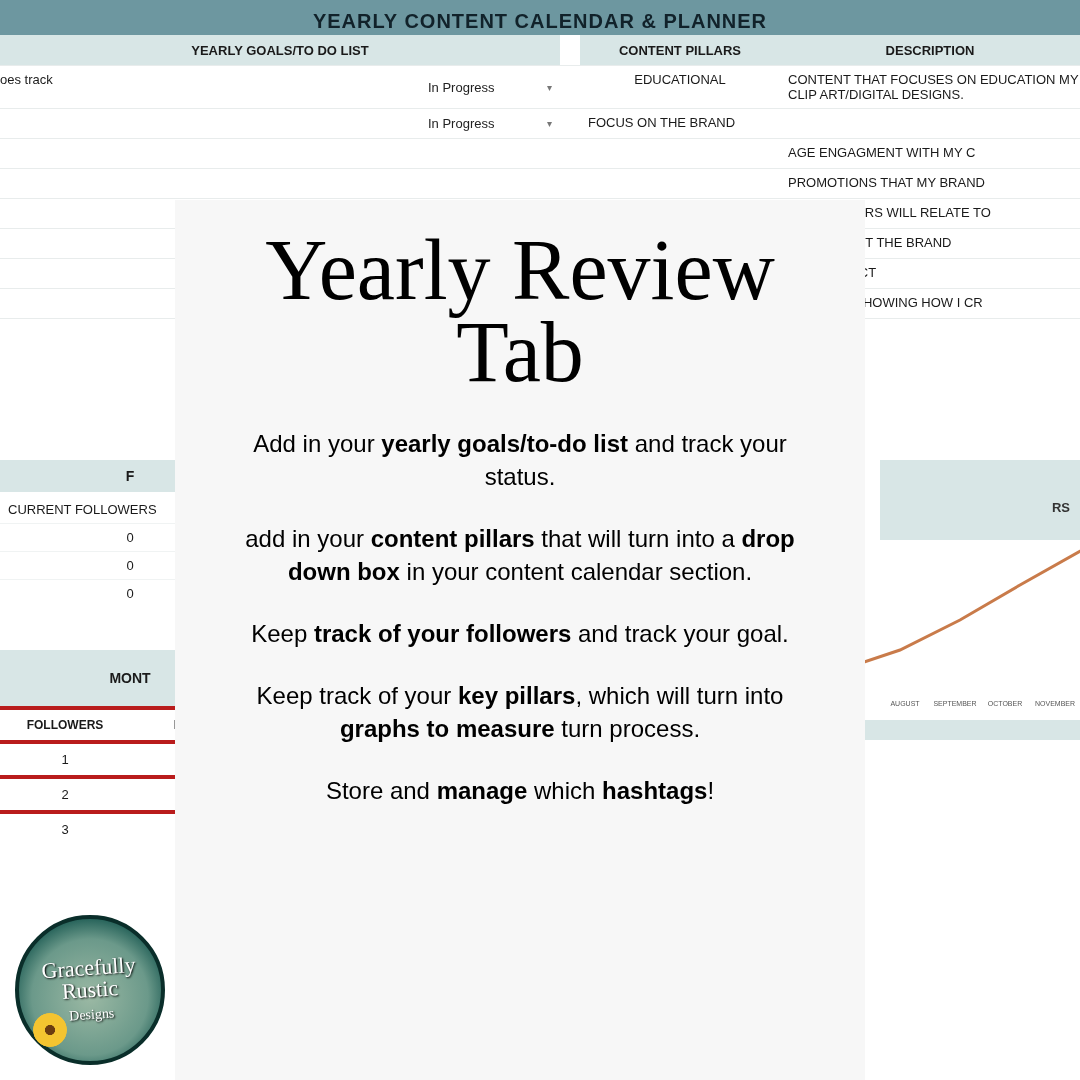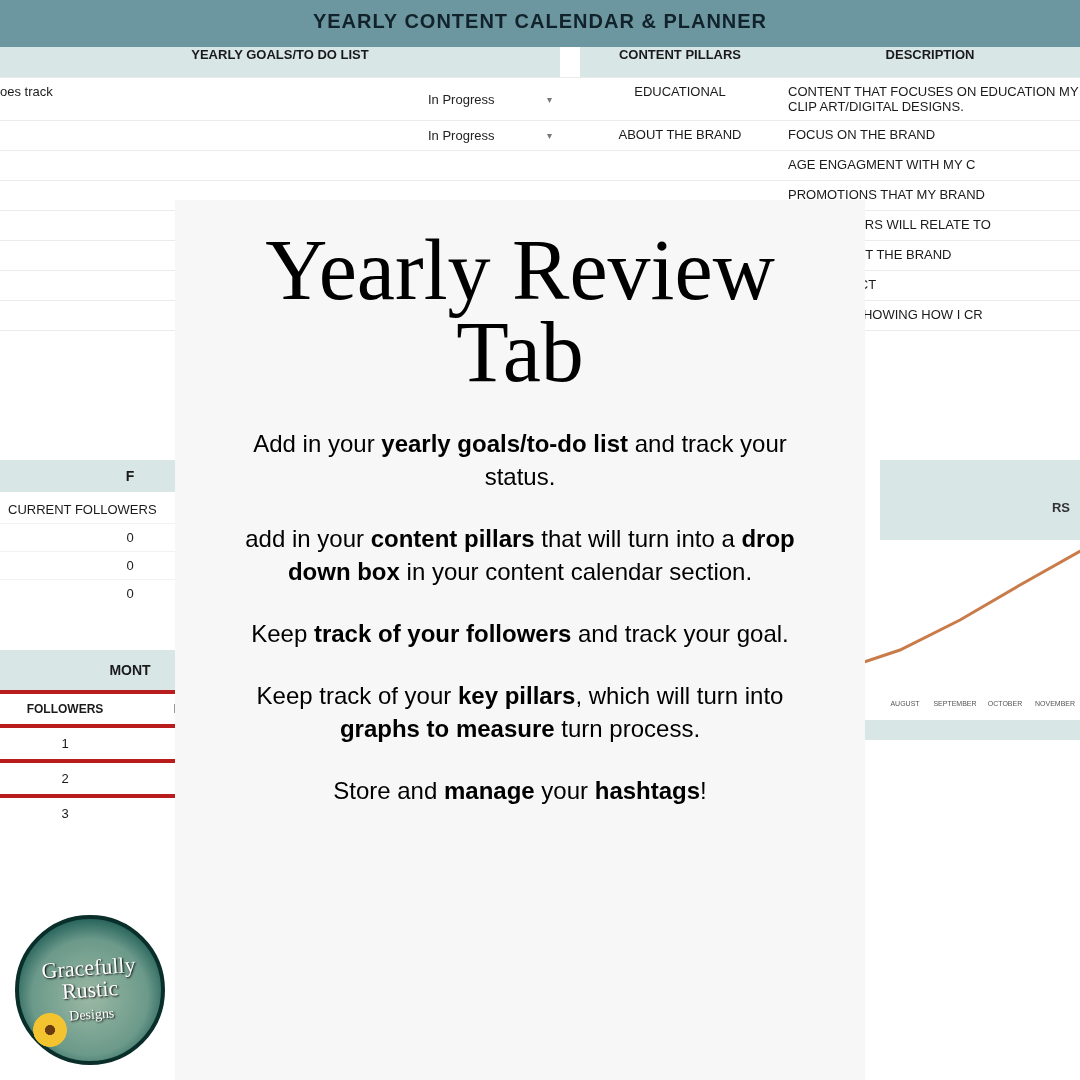--- a/index.html
+++ b/index.html
@@ -1,42 +1,42 @@
 <!DOCTYPE html>
 <html><head>
 <meta charset="utf-8">
 <style>
   * { box-sizing: border-box; margin: 0; padding: 0; }
   html, body { width: 1080px; height: 1080px; overflow: hidden; font-family: Arial, Helvetica, sans-serif; background: #fff; color: #1a1a1a; position: relative; }
 
   .spreadsheet-bg { position: absolute; inset: 0; }
 
-  .title-bar { background: #6d97a0; color: #11222a; text-align: center; font-weight: 700; font-size: 20px; letter-spacing: 1px; padding: 10px 0 14px; }
-
-  .header-row { display: flex; background: #d8e6e6; font-weight: 700; font-size: 13px; height: 30px; }
+  .title-bar { background: #6d97a0; color: #11222a; text-align: center; font-weight: 700; font-size: 20px; letter-spacing: 1px; padding: 10px 0 2px; }
+
+  .header-row { display: flex; background: #d8e6e6; font-weight: 700; font-size: 13px; height: 30px; align-items: center; }
   .hdr-goals { flex: 0 0 560px; text-align: center; }
   .hdr-gap   { flex: 0 0 20px; background: #fff; height: 100%; }
   .hdr-pillars { flex: 0 0 200px; text-align: center; }
   .hdr-desc { flex: 1; text-align: center; }
 
   .body-row { display: flex; border-top: 1px solid #e8ecec; font-size: 13px; min-height: 30px; align-items: stretch; }
   .goal-cell { flex: 0 0 420px; padding: 6px 8px 6px 0; white-space: nowrap; overflow: hidden; }
   .status-cell { flex: 0 0 140px; padding: 6px 8px; display: flex; align-items: center; justify-content: space-between; color: #222; }
   .status-caret { font-size: 10px; color: #777; }
   .gap-cell { flex: 0 0 20px; background: #fff; }
   .pillar-cell { flex: 0 0 200px; padding: 6px 8px; text-align: center; font-weight: 400; }
   .desc-cell { flex: 1; padding: 6px 8px; white-space: nowrap; overflow: hidden; }
 
   .followers-block { position: absolute; top: 460px; left: 0; width: 260px; }
   .fblock-title { background: #d8e6e6; font-weight: 700; font-size: 14px; padding: 8px 0; text-align: center; }
   .fblock-subhead { font-weight: 400; font-size: 13px; padding: 10px 8px 6px; }
   .fblock-row { text-align: center; font-size: 13px; padding: 6px 0; border-top: 1px solid #f0f3f3; }
 
   .monthly-block { position: absolute; top: 650px; left: 0; width: 260px; }
-  .monthly-title { background: #d8e6e6; font-weight: 700; font-size: 14px; padding: 12px 0; text-align: center; }
+  .monthly-title { background: #d8e6e6; font-weight: 700; font-size: 14px; padding: 20px 0; text-align: center; }
   .monthly-row { display: flex; border-top: 4px solid #b91c1c; }
   .monthly-cell { flex: 1; text-align: center; font-size: 12px; padding: 8px 4px; font-weight: 700; }
   .monthly-cell.val { font-weight: 400; font-size: 13px; }
 
   .right-chart-hint { position: absolute; top: 460px; right: 0; width: 200px; height: 80px; background: #d8e6e6; }
   .right-chart-label { position: absolute; top: 500px; right: 10px; font-weight: 700; font-size: 13px; color: #333; padding-left: 18px; }
   .chart-line { position: absolute; top: 540px; right: -20px; width: 260px; height: 140px; }
   .chart-months { position: absolute; top: 700px; right: 0; width: 250px; font-size: 7px; color: #555; display: flex; justify-content: space-between; }
   .chart-months span { flex: 1; text-align: center; }
   .right-strip { position: absolute; top: 720px; right: 0; width: 250px; height: 20px; background: #d8e6e6; }
@@ -115,21 +115,20 @@
         <div class="pillar-cell">EDUCATIONAL</div>
         <div class="desc-cell">CONTENT THAT FOCUSES ON EDUCATION MY CUST<br>CLIP ART/DIGITAL DESIGNS.</div>
       </div>
       <div class="body-row">
         <div class="goal-cell"></div>
         <div class="status-cell">
           <span>In Progress</span>
           <span class="status-caret">▾</span>
         </div>
         <div class="gap-cell"></div>
-        <div class="pillar-cell">ABOUT THE BRAND</div>
         <div class="desc-cell">FOCUS ON THE BRAND</div>
       </div>
       <div class="body-row">
         <div class="goal-cell"></div>
         <div class="status-cell"></div>
         <div class="gap-cell"></div>
         <div class="pillar-cell"></div>
         <div class="desc-cell">AGE ENGAGMENT WITH MY C</div>
       </div>
       <div class="body-row">
@@ -231,21 +230,21 @@
     <p>
       <span>add in your </span><b>content pillars</b><span> that will turn into a </span><b>drop down box</b><span> in your content calendar section.</span>
     </p>
     <p>
       <span>Keep </span><b>track of your followers</b><span> and track your goal.</span>
     </p>
     <p>
       <span>Keep track of your </span><b>key pillars</b><span>, which will turn into </span><b>graphs to measure</b><span> turn process.</span>
     </p>
     <p>
-      <span>Store and </span><b>manage</b><span> your </span><b>hashtags</b><span>!</span>
+      <span>Store and </span><b>manage</b><span> which </span><b>hashtags</b><span>!</span>
     </p>
   </div>
 </div>
 
 <div class="logo">
   <div class="logo-text">
     <span>Gracefully</span><br>
     <span>Rustic</span><br>
     <span style="font-size:14px;">Designs</span>
   </div>

